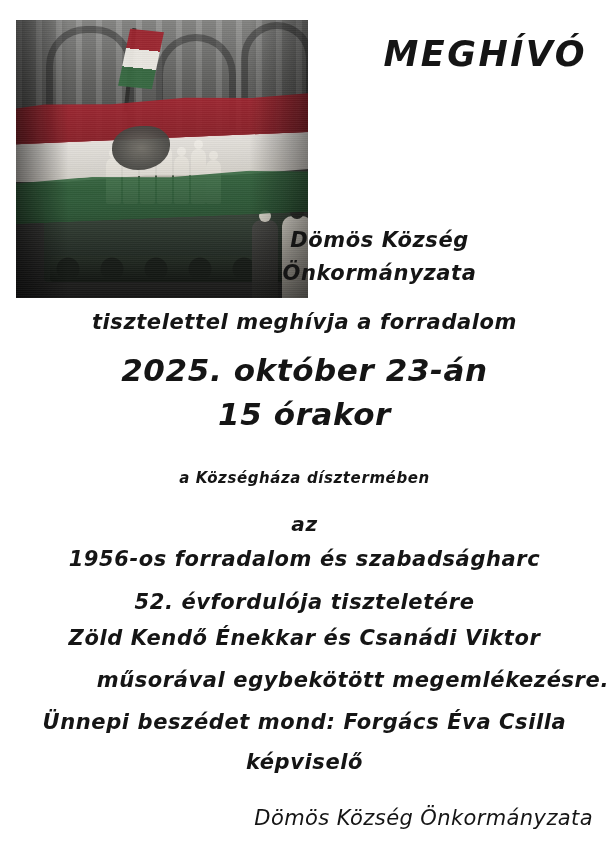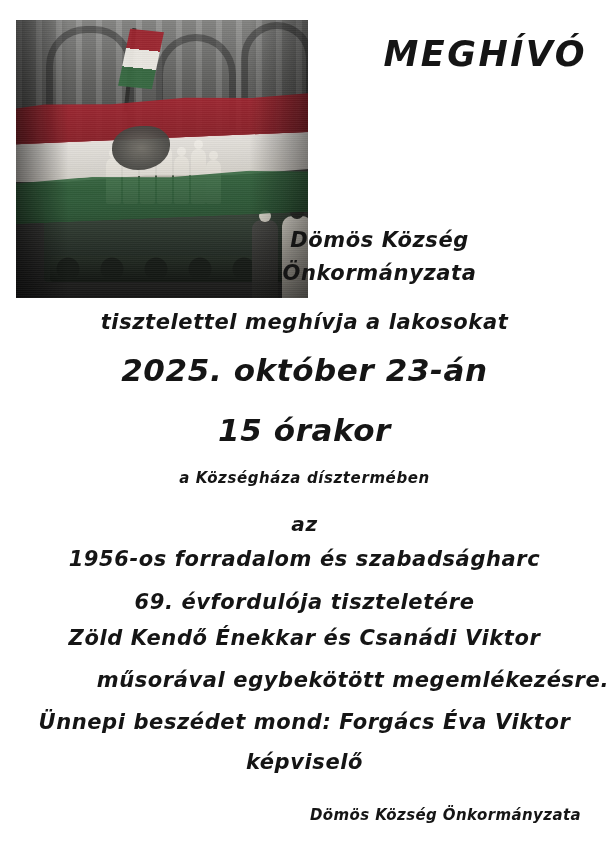--- a/index.html
+++ b/index.html
@@ -250,36 +250,36 @@
     position: absolute;
     width: 100%;
     text-align: center;
     line-height: 1.2;
   }
 
   .l-org1 { top: 228px; left: 150px; width: 459px; font-size: 21px; text-align: center; }
   .l-org2 { top: 261px; left: 150px; width: 459px; font-size: 21px; text-align: center; }
   .l-invite { top: 310px; font-size: 21px; }
   .l-date { top: 352px; font-size: 31px; }
-  .l-time { top: 412px; font-size: 31px; }
+  .l-time { top: 396px; font-size: 31px; }
   .l-place { top: 469px; font-size: 15px; }
   .l-az { top: 512px; font-size: 20px; }
   .l-event1 { top: 547px; font-size: 21px; }
   .l-event2 { top: 590px; font-size: 21px; }
   .l-perf1 { top: 626px; font-size: 21px; }
   .l-perf2 { top: 668px; font-size: 21px; text-align: right; }
   .l-speaker { top: 710px; font-size: 21px; }
   .l-speaker-role { top: 750px; font-size: 21px; }
 
   .signature {
     position: absolute;
-    right: 28px;
+    right: 16px;
     top: 806px;
-    font-size: 15px;
-    font-weight: 700;
+    font-size: 21px;
+    font-weight: 400;
     letter-spacing: 0.4px;
   }
 </style>
 </head>
 <body>
 
 <div class="poster">
 
   <div class="photo">
     <div class="photo-bg"></div>
@@ -317,26 +317,26 @@
     <div class="flag-hole"></div>
 
     <div class="photo-vign"></div>
     <div class="photo-grain"></div>
   </div>
 
   <div class="title handwriting">MEGHÍVÓ</div>
 
   <div class="line handwriting l-org1">Dömös Község</div>
   <div class="line handwriting l-org2">Önkormányzata</div>
-  <div class="line handwriting l-invite">tisztelettel meghívja a lakosokat</div>
+  <div class="line handwriting l-invite">tisztelettel meghívja a forradalom</div>
   <div class="line handwriting l-date">2025. október 23-án</div>
   <div class="line handwriting l-time">15 órakor</div>
   <div class="line handwriting l-place">a Községháza dísztermében</div>
   <div class="line handwriting l-az">az</div>
   <div class="line handwriting l-event1">1956-os forradalom és szabadságharc</div>
-  <div class="line handwriting l-event2">69. évfordulója tiszteletére</div>
+  <div class="line handwriting l-event2">52. évfordulója tiszteletére</div>
   <div class="line handwriting l-perf1">Zöld Kendő Énekkar és Csanádi Viktor</div>
   <div class="line handwriting l-perf2">műsorával egybekötött megemlékezésre.</div>
-  <div class="line handwriting l-speaker">Ünnepi beszédet mond: Forgács Éva Viktor</div>
+  <div class="line handwriting l-speaker">Ünnepi beszédet mond: Forgács Éva Csilla</div>
   <div class="line handwriting l-speaker-role">képviselő</div>
 
   <div class="signature handwriting">Dömös Község Önkormányzata</div>
 </div>
 
 </body></html>

